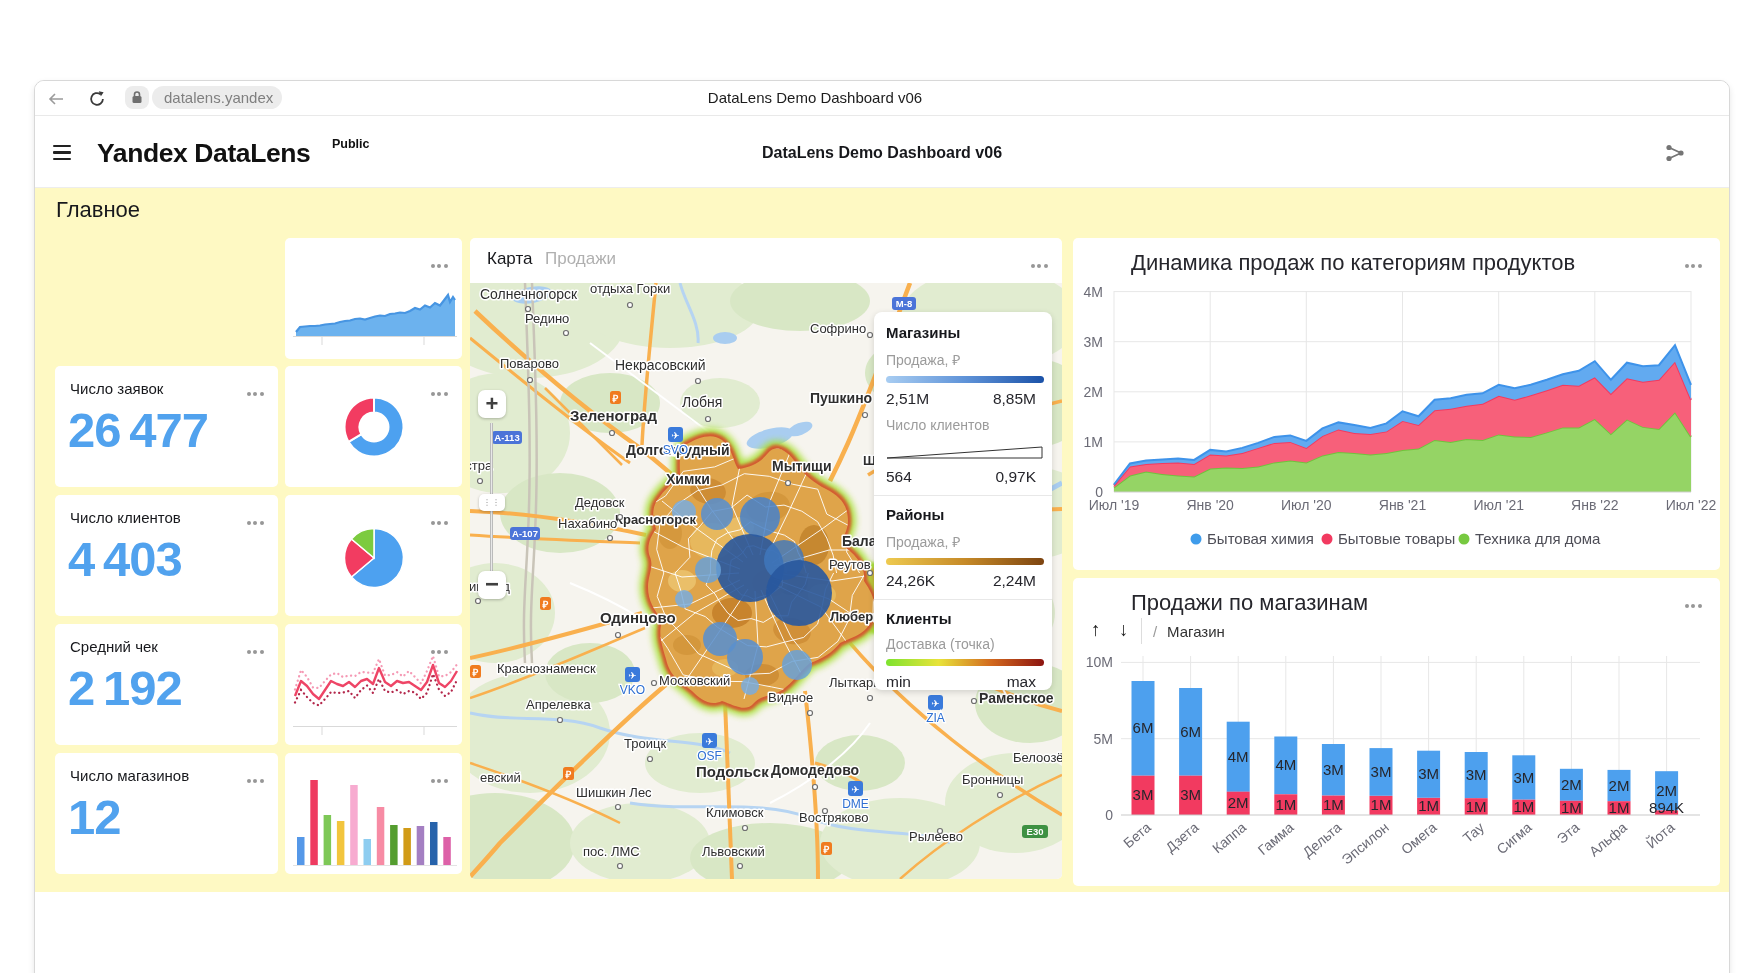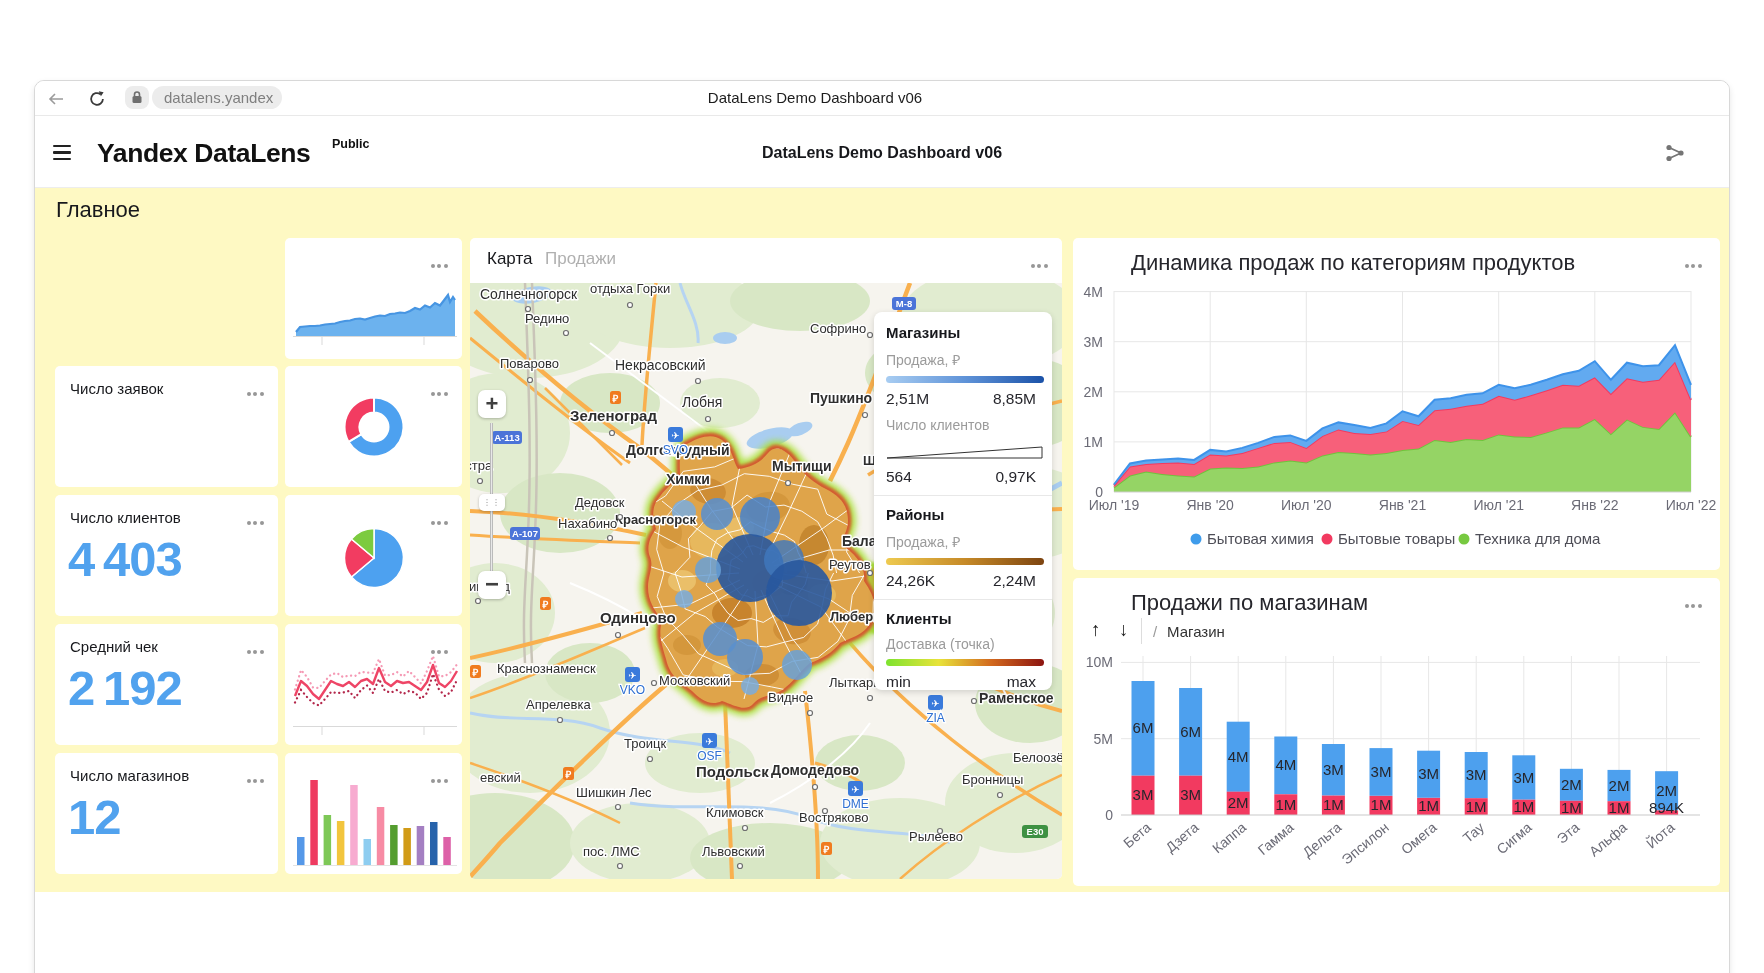--- a/index.html
+++ b/index.html
@@ -70,20 +70,21 @@
     <circle cx="4" cy="4.5" r="2.6" fill="#757575"></circle>
         <circle cx="4" cy="15.5" r="2.6" fill="#757575"></circle>
     <circle cx="16" cy="10" r="2.6" fill="#757575"></circle>
     <path d="M4,4.5 L16,10 L4,15.5" stroke="#757575" stroke-width="1.8" fill="none"></path>
       </svg>
  </div>
  <div class="content">
   <div class="h1">Главное</div>
       <div class="card" style="left:20px;top:178px;width:223px;height:121px">
 <div class="klabel">Число заявок</div>
+        <div class="kval">26 477</div>
         <div class="dots"><i></i><i></i><i></i></div>
       </div>
       <div class="card" style="left:20px;top:307px;width:223px;height:121px">
 <div class="klabel">Число клиентов</div>
         <div class="kval">4 403</div>
         <div class="dots"><i></i><i></i><i></i></div>
       </div>
       <div class="card" style="left:20px;top:436px;width:223px;height:121px">
 <div class="klabel">Средний чек</div>
         <div class="kval">2 192</div>

